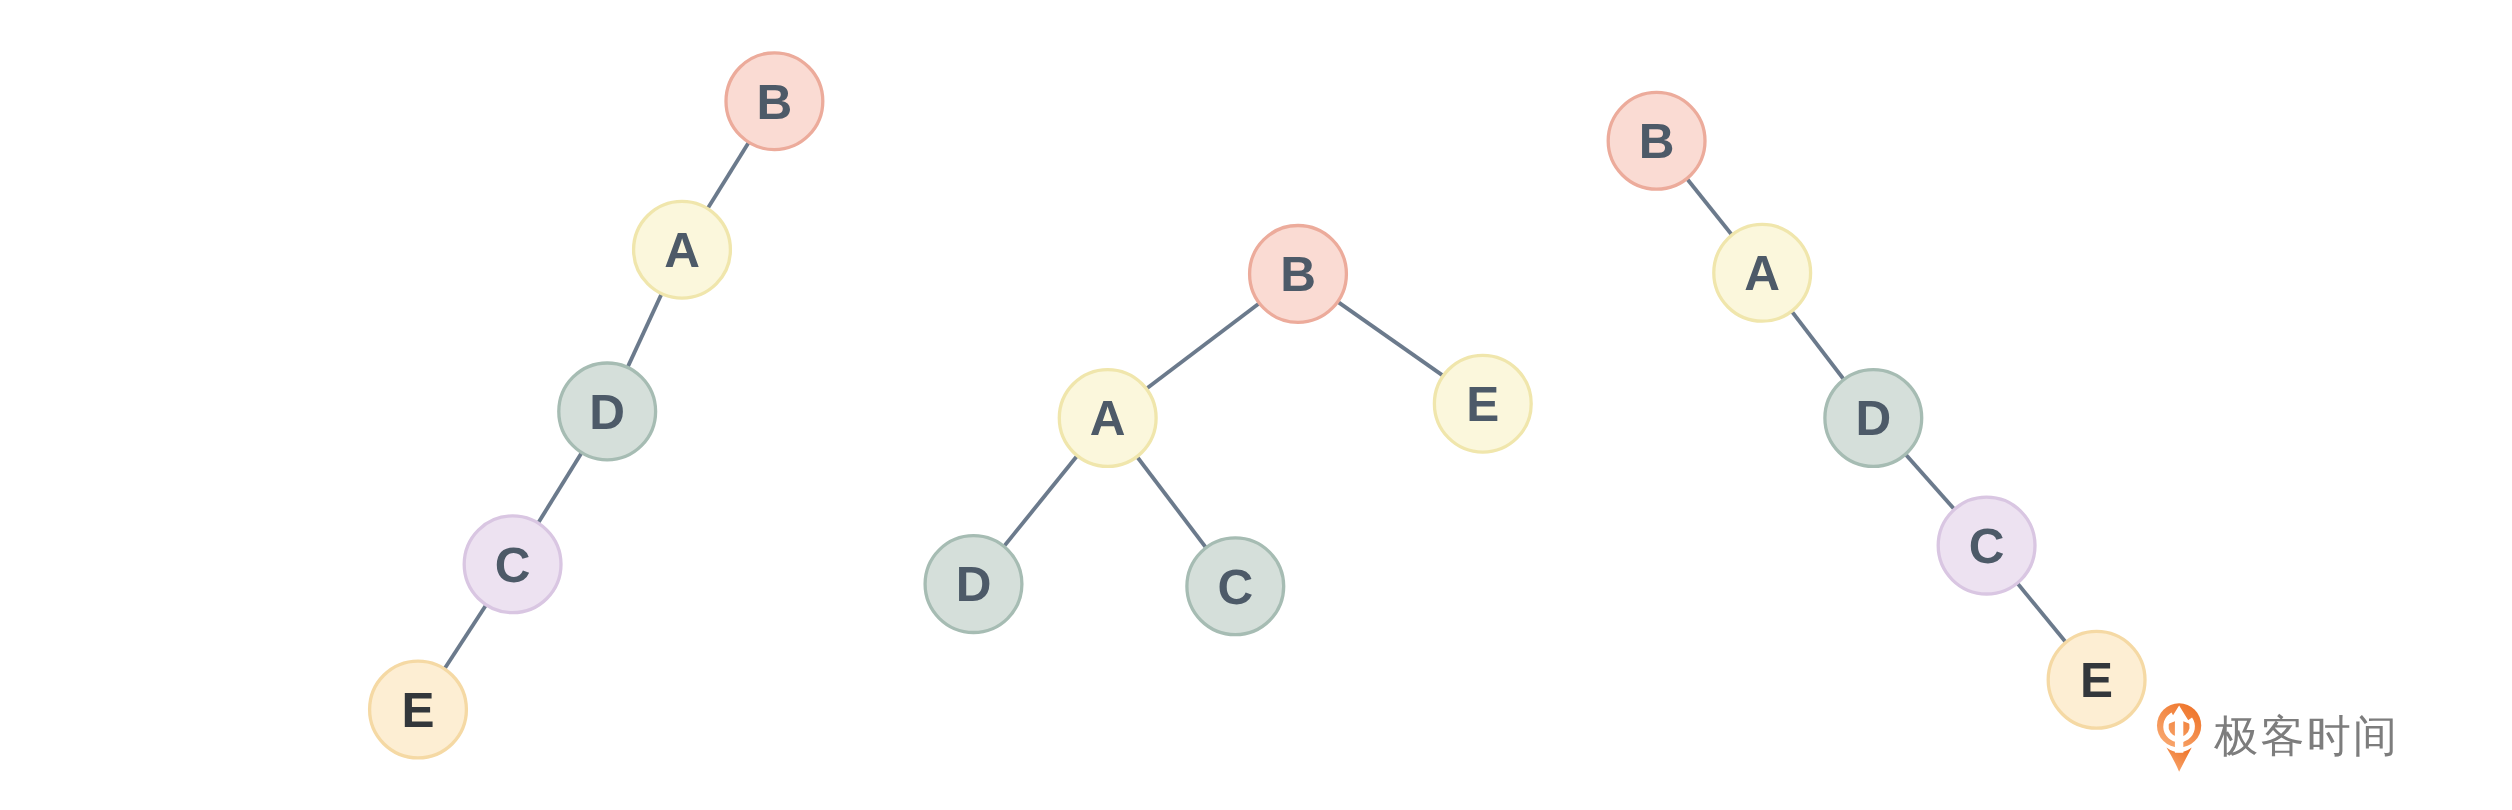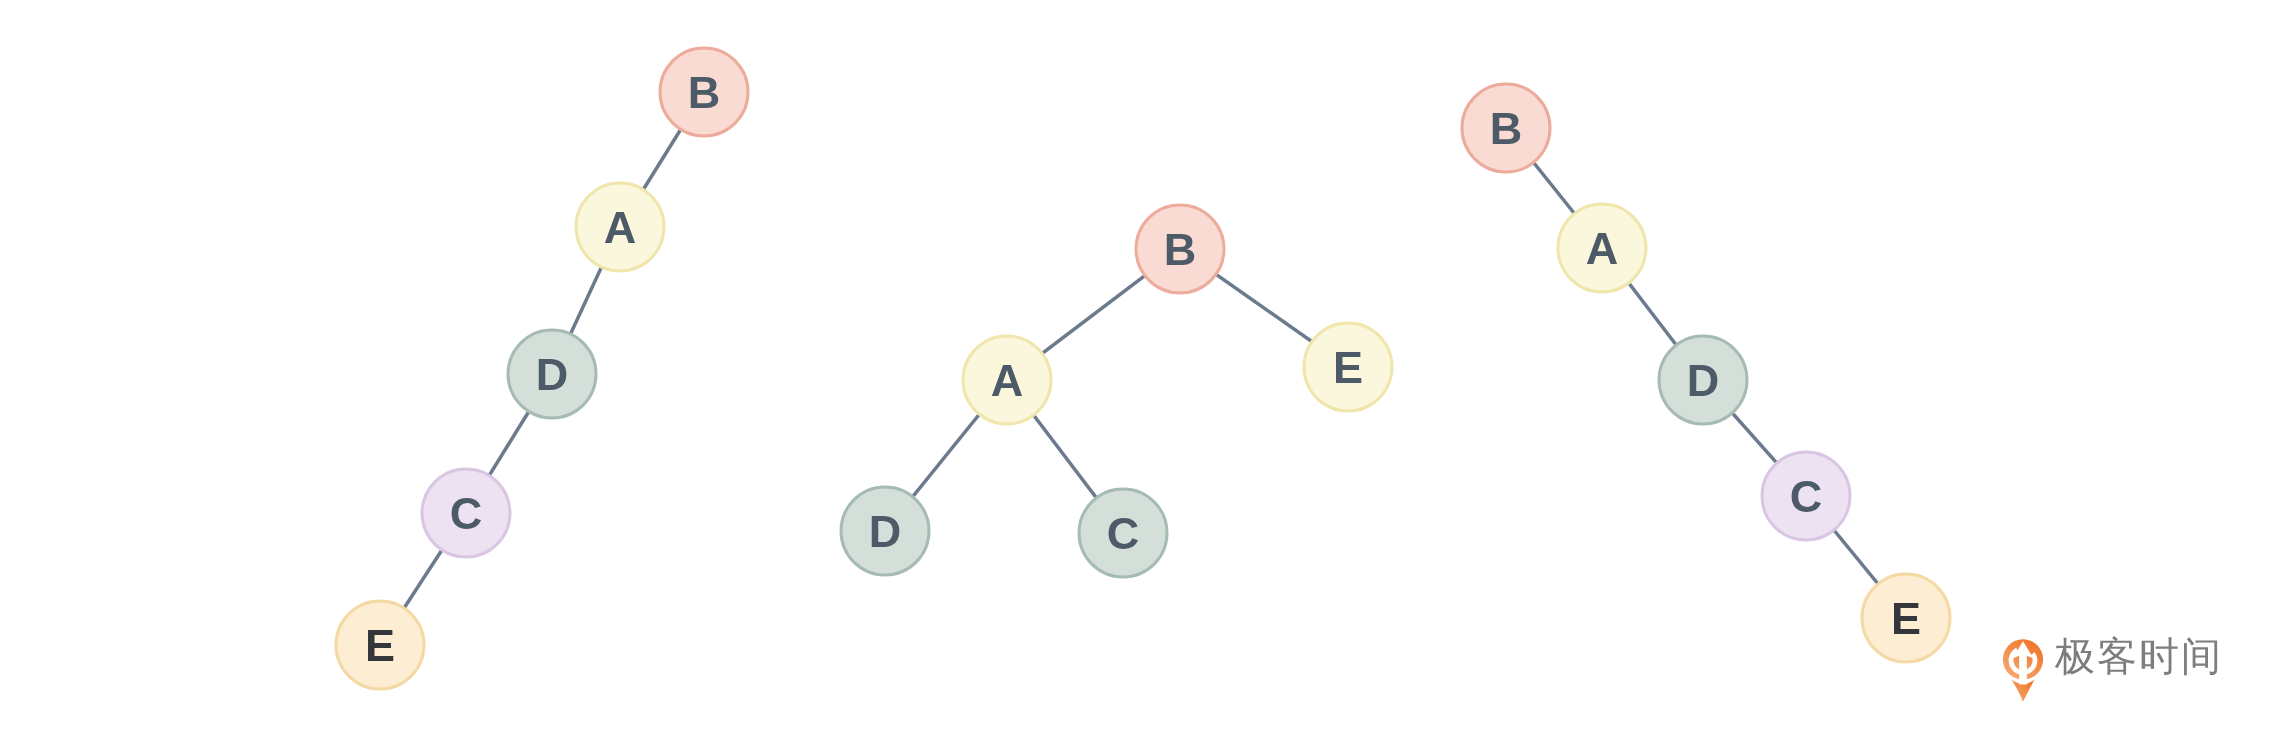--- a/index.html
+++ b/index.html
@@ -18,24 +18,24 @@
     height: 736px;
   }
   .diagram-svg text {
     font-family: "Liberation Sans", "DejaVu Sans", sans-serif;
     font-size: 45px;
     font-weight: 600;
     text-anchor: middle;
   }
   .logo {
     position: absolute;
-    left: 2000px;
+    left: 1958px;
     top: 636px;
     display: flex;
-    align-items: flex-start;
+    align-items: center;
     gap: 9px;
   }
   .logo-text {
     font-size: 40px;
     font-weight: 500;
     color: #7d7d7d;
     letter-spacing: 2px;
     line-height: 1;
     white-space: nowrap;
   }

